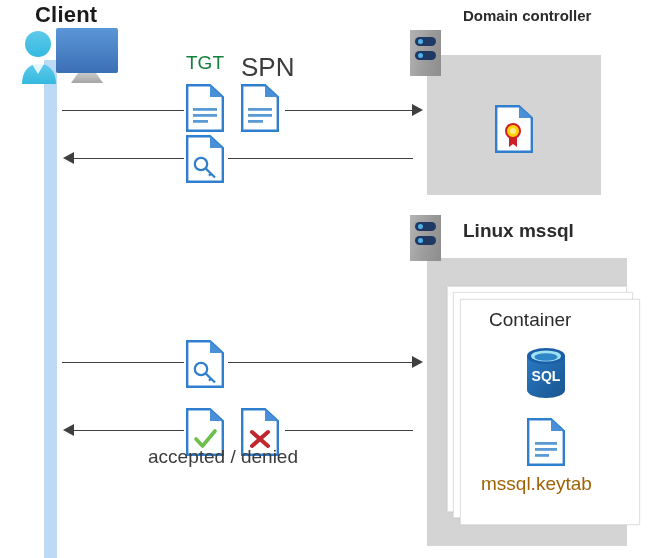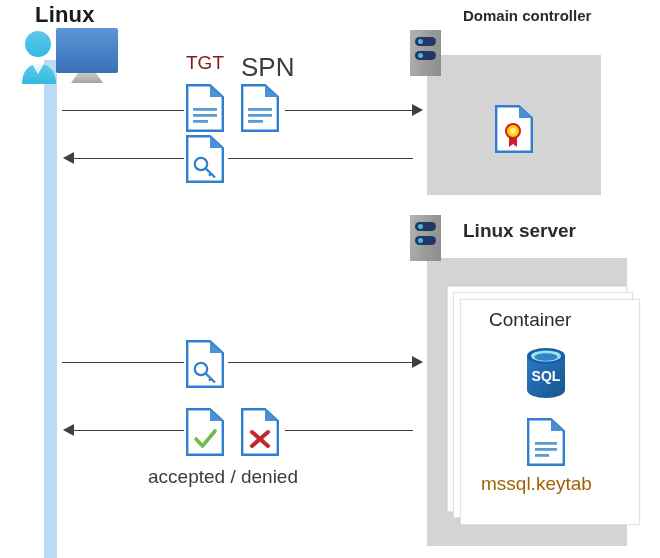--- a/index.html
+++ b/index.html
@@ -6,22 +6,22 @@
   body{width:660px;height:558px;position:relative;overflow:hidden;
        font-family:"Liberation Sans", sans-serif; color:#3a3a3a;}
   .abs{position:absolute;}
 
   
   .lbl-client{left:35px;top:2px;font-size:22px;font-weight:bold;color:#1a1a1a;letter-spacing:.2px;}
   .lbl-dc{left:463px;top:3px;font-size:15px;font-weight:bold;color:#2b2b2b;line-height:25px;width:150px;}
   .lbl-linux{left:463px;top:220px;font-size:19px;font-weight:bold;color:#2b2b2b;}
   .lbl-container{left:489px;top:309px;font-size:19px;font-weight:normal;color:#2b2b2b;}
   .lbl-keytab{left:481px;top:473px;font-size:19px;color:#a16207;}
-  .lbl-accdeny{left:148px;top:466px;font-size:19px;color:#3c3c3c;}
-  .lbl-tgt{left:186px;top:52px;font-size:19px;color:#7f1d1d;}
+  .lbl-accdeny{left:148px;top:446px;font-size:19px;color:#3c3c3c;}
+  .lbl-tgt{left:186px;top:52px;font-size:19px;color:#15803d;}
   .lbl-spn{left:241px;top:52px;font-size:26px;color:#3c3c3c;}
 
   
   .lifeline{left:44px;top:60px;width:13px;height:498px;background:#bcd9f5;}
 
   
   .box-dc{left:427px;top:55px;width:174px;height:140px;background:#d4d4d4;}
   .box-linux{left:427px;top:258px;width:200px;height:288px;background:#d4d4d4;}
 
   
@@ -42,21 +42,21 @@
 
   
   .ln{height:0;border-top:1.6px solid #3f3f3f;position:absolute;}
   .arrowR,.arrowL{position:absolute;width:0;height:0;}
   .arrowR{border-top:6px solid transparent;border-bottom:6px solid transparent;border-left:11px solid #3f3f3f;}
   .arrowL{border-top:6px solid transparent;border-bottom:6px solid transparent;border-right:11px solid #3f3f3f;}
 </style>
 </head>
 <body>
 
-<div class="abs lbl-client">Linux</div>
+<div class="abs lbl-client">Client</div>
 
 <div class="abs lifeline"></div>
 
 <div class="abs" style="left:8px;top:22px;width:110px;height:62px;">
   <svg width="110" height="62" viewBox="0 0 110 62">
     <defs>
       <linearGradient id="mon" x1="0" y1="0" x2="0" y2="1">
         <stop offset="0" stop-color="#5b96d8"></stop>
           <stop offset="1" stop-color="#3b6fb5"></stop>
       </linearGradient>
@@ -87,21 +87,21 @@
 <div class="abs doc" style="left:495px;top:105px;">
   <svg width="38" height="48" viewBox="0 0 38 48">
     <path d="M1.2 1.2 H24 L36.8 13 V46.8 H1.2 Z" fill="#ffffff" stroke="#2f7fce" stroke-width="2.4"></path>
     <path d="M24 1.2 L36.8 13 H24 Z" fill="#4a90d9"></path>
     <circle cx="18" cy="26" r="7" fill="#ffd400" stroke="#cc2026" stroke-width="2"></circle>
     <circle cx="18" cy="26" r="3" fill="#ffffff" opacity=".55"></circle>
     <path d="M14 32 l0 10 l4-3 l4 3 l0-10 z" fill="#cc2026"></path>
   </svg>
 </div>
 
-<div class="abs lbl-linux">Linux server</div>
+<div class="abs lbl-linux">Linux mssql</div>
 <div class="abs box-linux"></div>
 <div class="abs srv" style="left:410px;top:215px;">
   <div class="bar b1"></div>
     <div class="bar b2"></div>
 </div>
 
 <div class="abs card card1"></div>
 <div class="abs card card2"></div>
 <div class="abs card card3"></div>
 

